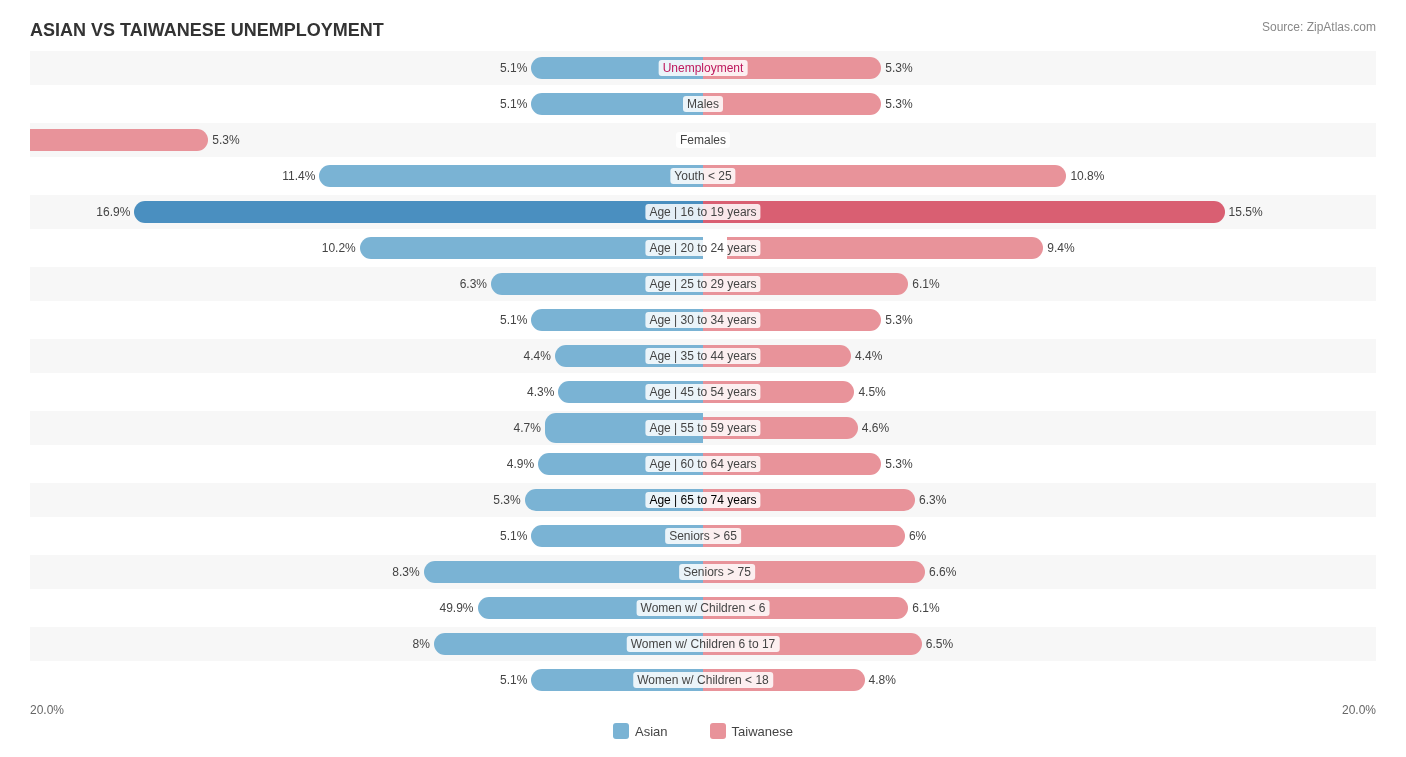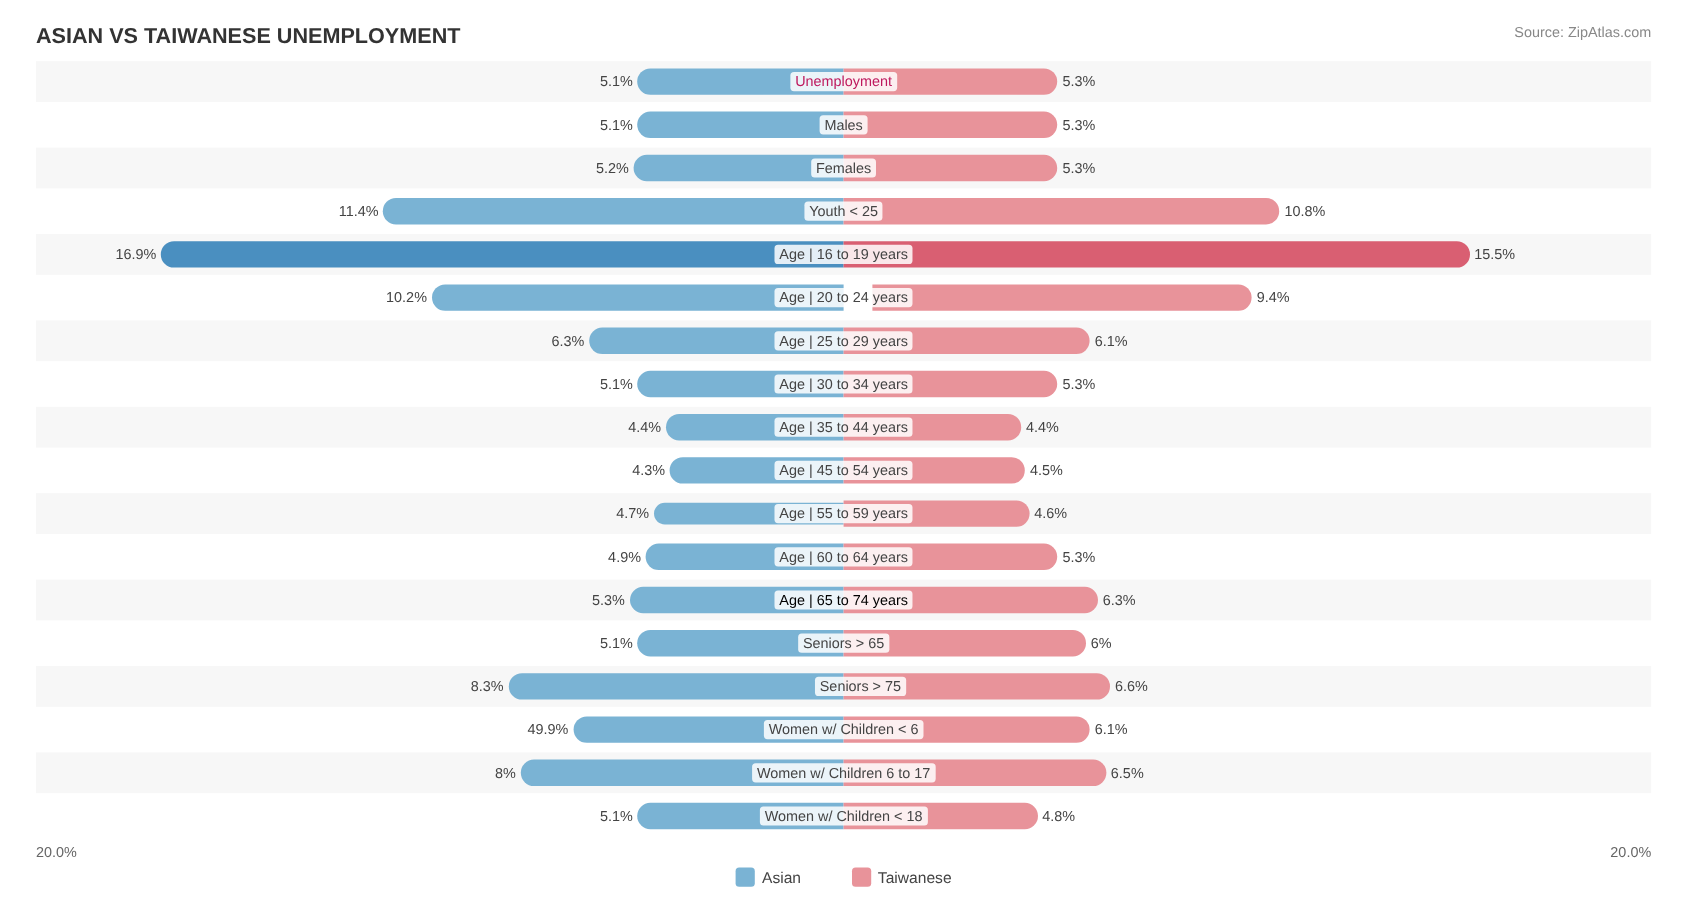--- a/index.html
+++ b/index.html
@@ -153,25 +153,20 @@
           </div>
         </div>
         <div style="width: 50%; display: flex; align-items: center; justify-content: flex-start; position: relative;">
           <div class="bar-right" style="width: 26.5%; border-radius: 0px 11px 11px 0px; height: 22px; background: rgb(232, 147, 154); position: relative;">
             <span class="val-right">5.3%</span>
           </div>
         </div>
         <div class="label-center" style="position: absolute; left: 50%; transform: translateX(-50%); z-index: 10; font-size: 12px; color: rgb(68, 68, 68); white-space: nowrap; background-color: rgba(255, 255, 255, 0.85); padding: 1px 4px; border-radius: 3px;">Males</div>
       </div>
       <div class="row" style="background: rgb(247, 247, 247);">
-        <div class="row-left" style="width: 50%; display: flex; align-items: center; justify-content: flex-end; position: relative;">
-          <div class="bar-left" style="width: 26%; border-radius: 11px 0px 0px 11px; height: 22px; background: rgb(122, 179, 212); position: relative;">
-            <span class="val-left">5.2%</span>
-          </div>
-        </div>
         <div style="width: 50%; display: flex; align-items: center; justify-content: flex-start; position: relative;">
           <div class="bar-right" style="width: 26.5%; border-radius: 0px 11px 11px 0px; height: 22px; background: rgb(232, 147, 154); position: relative;">
             <span class="val-right">5.3%</span>
           </div>
         </div>
         <div class="label-center" style="position: absolute; left: 50%; transform: translateX(-50%); z-index: 10; font-size: 12px; color: rgb(68, 68, 68); white-space: nowrap; background-color: rgba(255, 255, 255, 0.85); padding: 1px 4px; border-radius: 3px;">Females</div>
       </div>
       <div class="row" style="background: rgb(255, 255, 255);">
         <div class="row-left" style="width: 50%; display: flex; align-items: center; justify-content: flex-end; position: relative;">
           <div class="bar-left" style="width: 57%; border-radius: 11px 0px 0px 11px; height: 22px; background: rgb(122, 179, 212); position: relative;">
@@ -258,21 +253,21 @@
         </div>
         <div style="width: 50%; display: flex; align-items: center; justify-content: flex-start; position: relative;">
           <div class="bar-right" style="width: 22.5%; border-radius: 0px 11px 11px 0px; height: 22px; background: rgb(232, 147, 154); position: relative;">
             <span class="val-right">4.5%</span>
           </div>
         </div>
         <div class="label-center" style="position: absolute; left: 50%; transform: translateX(-50%); z-index: 10; font-size: 12px; color: rgb(68, 68, 68); white-space: nowrap; background-color: rgba(255, 255, 255, 0.85); padding: 1px 4px; border-radius: 3px;">Age | 45 to 54 years</div>
       </div>
       <div class="row" style="background: rgb(247, 247, 247);">
         <div class="row-left" style="width: 50%; display: flex; align-items: center; justify-content: flex-end; position: relative;">
-          <div class="bar-left" style="width: 23.5%; border-radius: 11px 0px 0px 11px; height: 18px; background: rgb(122, 179, 212); position: relative;">
+          <div class="bar-left" style="width: 23.5%; border-radius: 11px 0px 0px 11px; height: 30px; background: rgb(122, 179, 212); position: relative;">
             <span class="val-left">4.7%</span>
           </div>
         </div>
         <div style="width: 50%; display: flex; align-items: center; justify-content: flex-start; position: relative;">
           <div class="bar-right" style="width: 23%; border-radius: 0px 11px 11px 0px; height: 22px; background: rgb(232, 147, 154); position: relative;">
             <span class="val-right">4.6%</span>
           </div>
         </div>
         <div class="label-center" style="position: absolute; left: 50%; transform: translateX(-50%); z-index: 10; font-size: 12px; color: rgb(68, 68, 68); white-space: nowrap; background-color: rgba(255, 255, 255, 0.85); padding: 1px 4px; border-radius: 3px;">Age | 55 to 59 years</div>
       </div>

